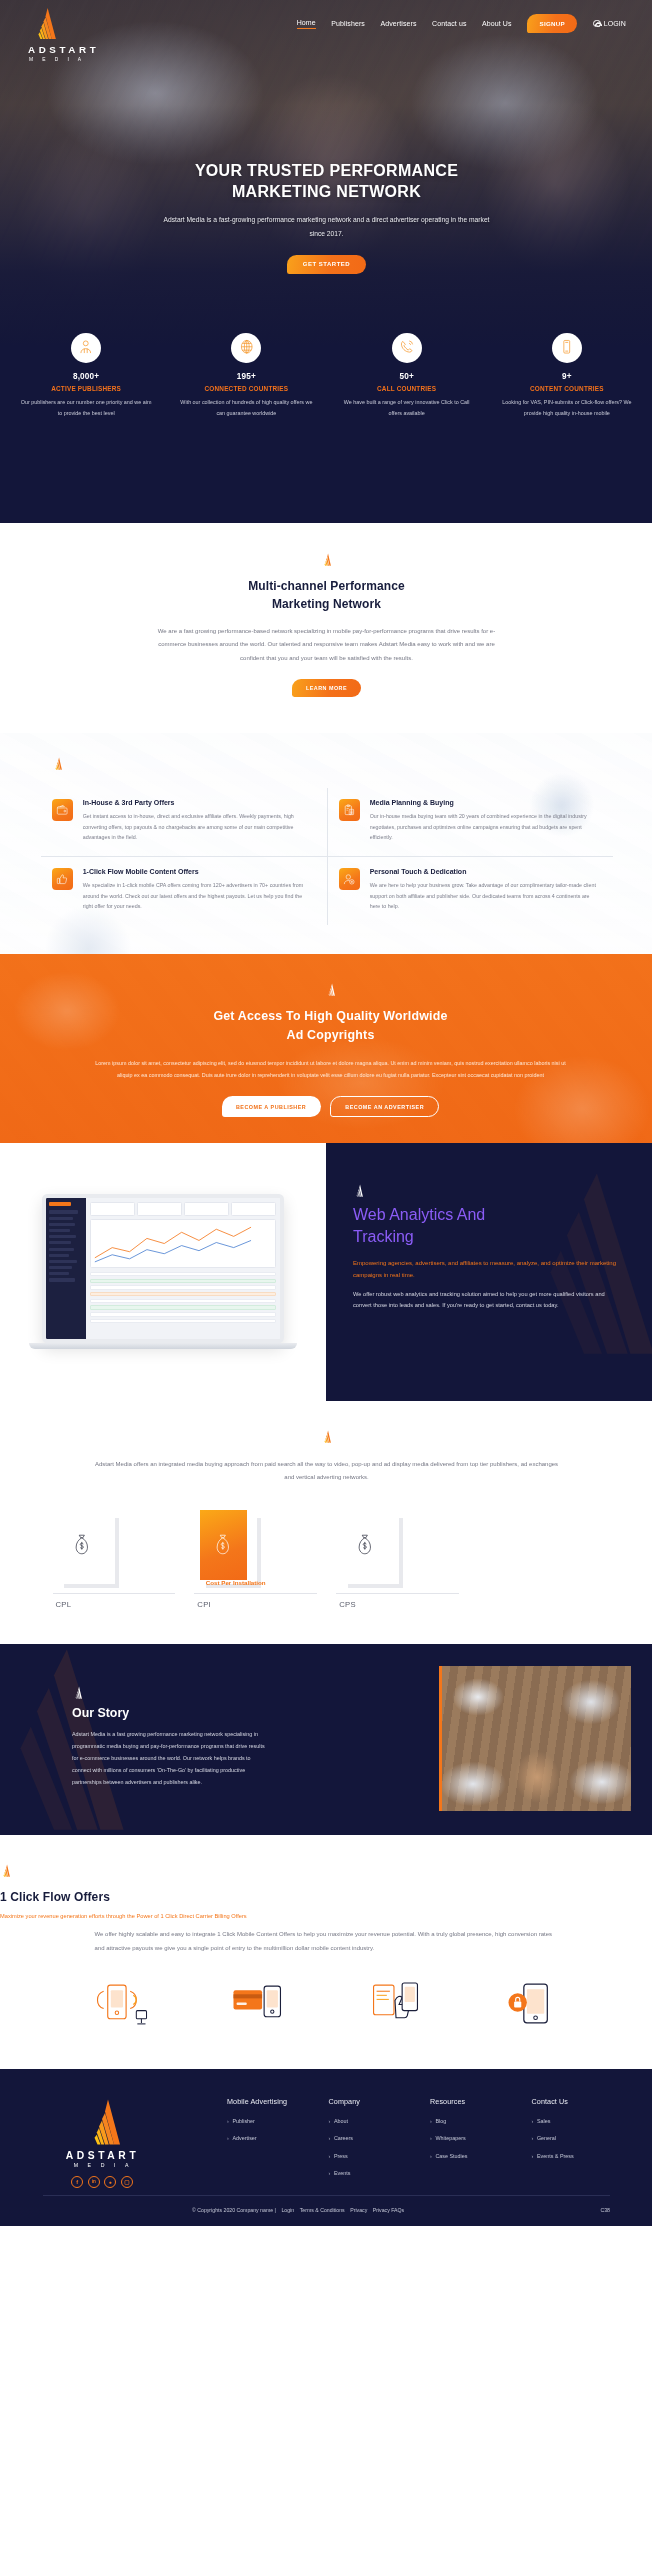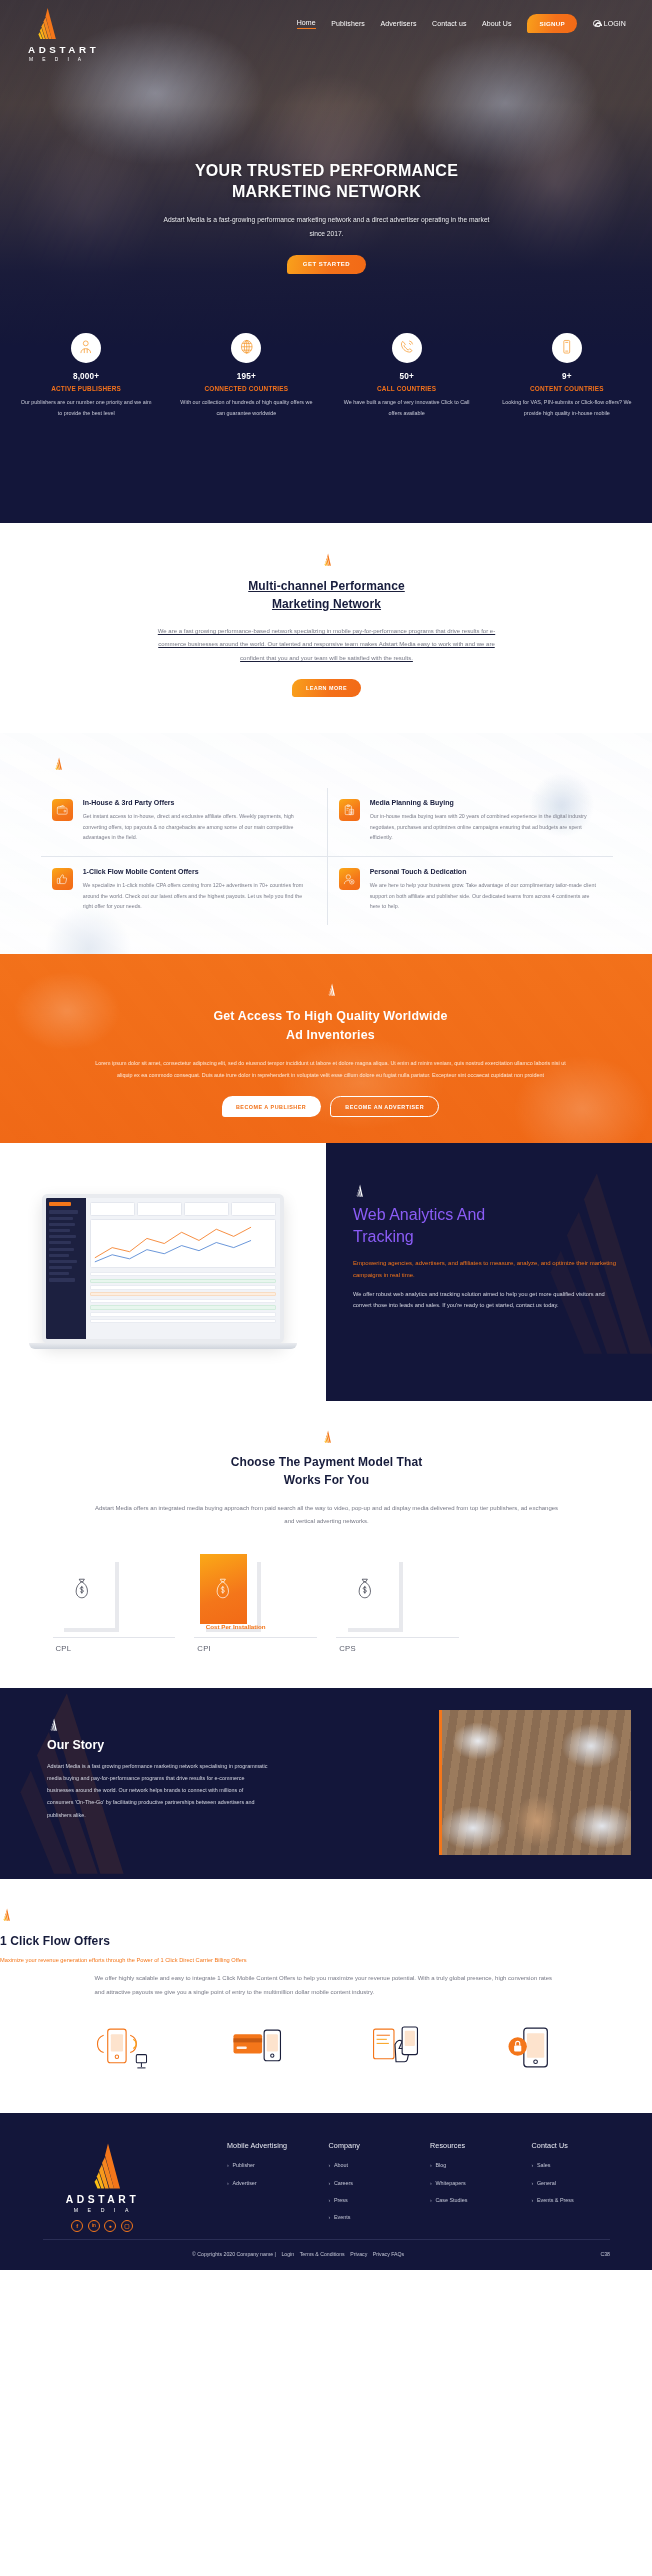--- a/index.html
+++ b/index.html
@@ -101,21 +101,21 @@
   .stat { flex:1; text-align:center; padding: 0 13.4px; }
   .stat .circle {
     width: 30px; height:30px; border-radius:50%; background:#fff;
     margin: 0 auto 9.3px auto; display:flex; align-items:center; justify-content:center;
   }
   .stat .num { color:#fff; font-size:8.2px; font-weight:700; letter-spacing:0.2px;}
   .stat .lbl { color:#f4711a; font-size:6.4px; font-weight:700; letter-spacing:0.2px; margin-top:3.1px;}
   .stat .dsc { color:#c9cbd8; font-size:5.4px; line-height: 2.05; margin-top: 5.2px;}
 
   
-  .sec-multi { background:#fff; padding: 30px 0 36px 0; text-align:center;text-decoration:underline;}
+  .sec-multi { background:#fff; padding: 30px 0 36px 0; text-align:center;}
   .tri { display:block; margin: 0 auto 8.2px auto;}
   h2.big {
     font-size: 12px; font-weight: 700; line-height:1.5; color:#171c3c; letter-spacing:0.1px;
   }
   .lede {
     max-width: 350px; margin: 12.4px auto 0 auto; color:#767885;
     font-size: 6px; line-height: 2.25;
   }
   .btn-learn {
     margin-top: 13.4px;
@@ -242,21 +242,21 @@
   .pay-tile.active {
     background: linear-gradient(160deg,#fba917 0%, #f4761a 60%, #f26a16 100%);
   }
   .pay-name { position:absolute; left: 15.5px; bottom: 27px; font-size: 6.2px; font-weight:700; color:#f4761a;}
   .pay-rule { position:absolute; left: 4.1px; right: 4.1px; bottom: 19.6px; height:0.5px; background:#e2e4ea;}
   .pay-abbr { position:absolute; left: 7px; bottom: 4.1px; font-size: 7.7px; color:#5a5d6b; letter-spacing:0.3px;}
 
   
   .sec-story { position:relative; background:#13163a; height: 191px; overflow:hidden;}
   .story-mark { position:absolute; left: -31px; top: -5.2px; opacity:.45;}
-  .story-text { position:relative; width: 268px; padding: 30px 0 0 47px;}
+  .story-text { position:relative; width: 268px; padding: 30px 0 0 72px; margin-top: 12px;}
   .story-text h2 { color:#fff; font-size: 12.4px; font-weight:700; margin-top: 4.1px;}
   .story-text p { color:#d6d8e3; font-size: 5.4px; line-height: 2.25; margin-top: 8.2px;}
   .story-photo {
     position:absolute; right: 21.6px; top: 21.6px; width: 192px; height: 145px;
     border-left: 3.6px solid #f4761a;
     background:
       radial-gradient(ellipse 36px 26px at 36px 31px, #e9ebef, rgba(233,235,239,0) 72%),
       radial-gradient(ellipse 41px 31px at 149px 36px, #dfe2e8, rgba(223,226,232,0) 72%),
       radial-gradient(ellipse 31px 36px at 95px 111px, #c69a72, rgba(198,154,114,0) 72%),
       radial-gradient(ellipse 46px 31px at 31px 118px, #e3e6ec, rgba(227,230,236,0) 72%),
@@ -506,21 +506,21 @@
       <span class="tri">
         <svg width="11.3" height="13.4" viewBox="0 0 24 28">
           <path d="M15 1 L21 27 L18 27 L13.5 7 Z" fill="#ffffff"></path>
           <path d="M13 9 L17 27 L14.5 27 L11.5 13 Z" fill="#ffffff" opacity=".85"></path>
           <path d="M11 15 L14 27 L12 27 L9.5 19 Z" fill="#ffffff" opacity=".7"></path>
           <path d="M9 21 L11 27 L9 27 L7.5 24 Z" fill="#ffffff" opacity=".55"></path>
         </svg>
       </span>
       <h2>
         <span>Get Access To High Quality Worldwide</span><br>
-        <span>Ad Inventories</span>
+        <span>Ad Copyrights</span>
       </h2>
       <p>Lorem ipsum dolor sit amet, consectetur adipiscing elit, sed do eiusmod tempor incididunt ut labore et dolore magna aliqua. Ut enim ad minim veniam, quis nostrud exercitation ullamco laboris nisi ut aliquip ex ea commodo consequat. Duis aute irure dolor in reprehenderit in voluptate velit esse cillum dolore eu fugiat nulla pariatur. Excepteur sint occaecat cupidatat non proident</p>
       <div class="cta-btns">
         <button class="btn-white">BECOME A PUBLISHER</button>
         <button class="btn-ghost">BECOME AN ADVERTISER</button>
       </div>
     </div>
   </section>
 
   <section class="sec-analytics">
@@ -600,24 +600,20 @@
 
   <section class="sec-pay">
     <span class="tri">
       <svg width="11.3" height="13.4" viewBox="0 0 24 28">
         <path d="M15 1 L21 27 L18 27 L13.5 7 Z" fill="#f4761a"></path>
         <path d="M13 9 L17 27 L14.5 27 L11.5 13 Z" fill="#f68b1e"></path>
         <path d="M11 15 L14 27 L12 27 L9.5 19 Z" fill="#f9a11b"></path>
         <path d="M9 21 L11 27 L9 27 L7.5 24 Z" fill="#fcb917"></path>
       </svg>
     </span>
-    <h2 class="big">
-      <span>Choose The Payment Model That</span><br>
-      <span>Works For You</span>
-    </h2>
     <p class="lede" style="max-width:464px;">Adstart Media offers an integrated media buying approach from paid search all the way to video, pop-up and ad display media delivered from top tier publishers, ad exchanges and vertical adverting networks.</p>
 
     <div class="pay-grid">
       <div class="pay-col">
         <div class="pay-frame"></div>
         <div class="pay-tile">
           <svg width="19.6" height="24" viewBox="0 0 38 46" fill="none" stroke="#2b2e3e" stroke-width="1.4">
             <path d="M14 4h10l-3 5h-4z"></path>
               <path d="M19 9c-6 3-11 10-11 18 0 8 5 13 11 13s11-5 11-13c0-8-5-15-11-18z"></path>
             <path d="M22 21c-1-1-2-1.5-3-1.5-2 0-3 1-3 2.5s1.5 2 3 2.5 3 1 3 2.5-1 2.5-3 2.5c-1 0-2-.5-3-1.5"></path>

